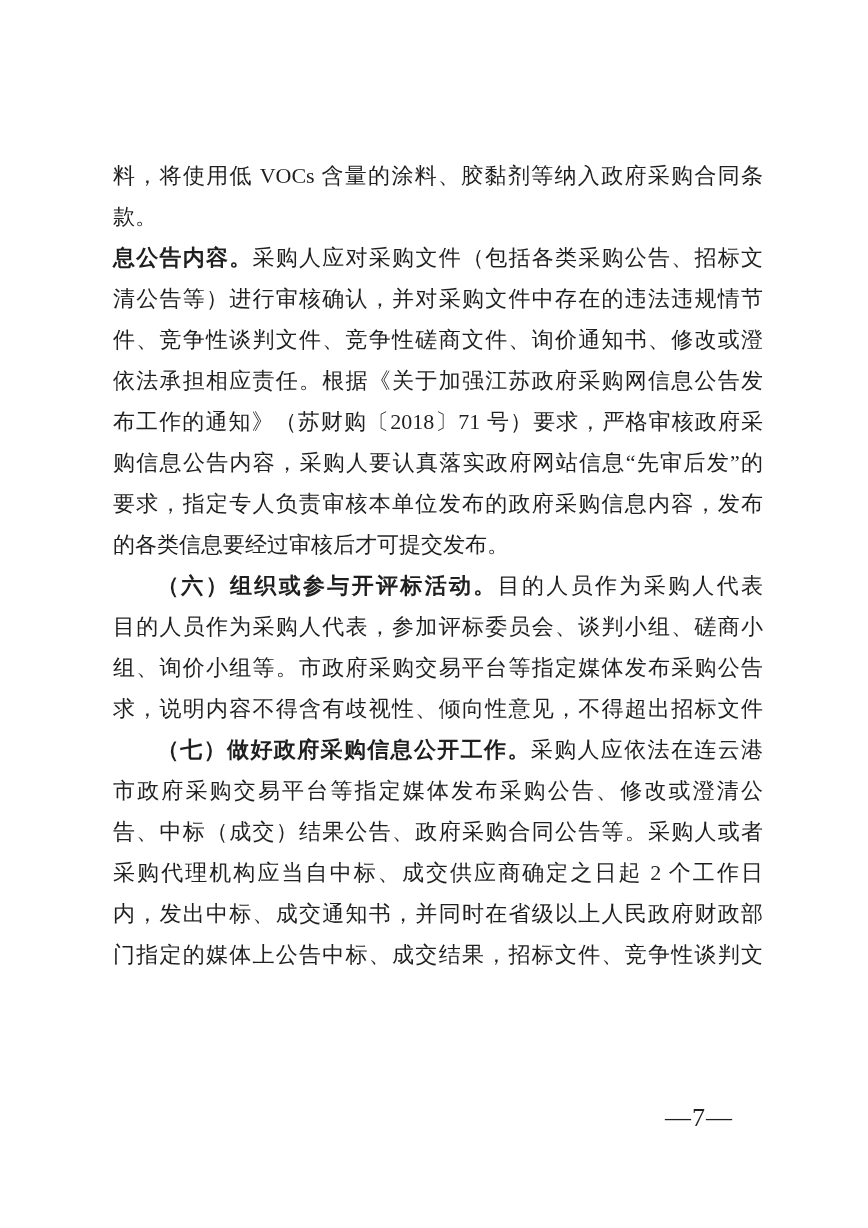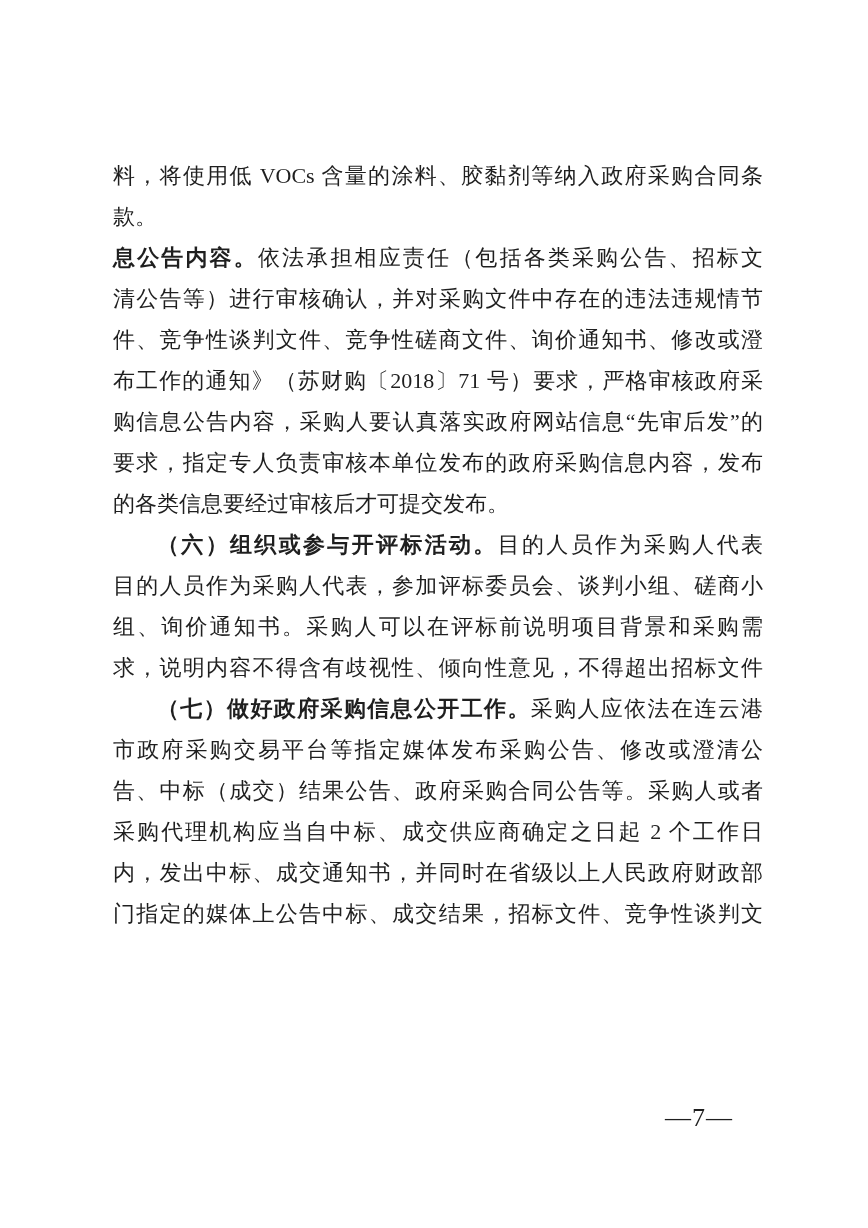--- a/index.html
+++ b/index.html
@@ -68,30 +68,31 @@
     color: #1f1f1f;
   }
 </style>
 </head>
 <body>
 
 <div class="page">
   <div class="text-block">
     <div class="line"><span>料，将使用低 VOCs 含量的涂料、胶黏剂等纳入政府采购合同条</span></div>
     <div class="line end"><span>款。</span></div>
-    <div class="line"><span class="b">息公告内容。</span><span>依法承担相应责任（包括各类采购公告、招标文</span></div>
+    <div class="line"><span class="b">息公告内容。</span><span>采购人应对采购文件（包括各类采购公告、招标文</span></div>
     <div class="line"><span>清公告等）进行审核确认，并对采购文件中存在的违法违规情节</span></div>
     <div class="line"><span>件、竞争性谈判文件、竞争性磋商文件、询价通知书、修改或澄</span></div>
+    <div class="line"><span>依法承担相应责任。根据《关于加强江苏政府采购网信息公告发</span></div>
     <div class="line"><span>布工作的通知》（苏财购〔2018〕71 号）要求，严格审核政府采</span></div>
     <div class="line"><span>购信息公告内容，采购人要认真落实政府网站信息“先审后发”的</span></div>
     <div class="line"><span>要求，指定专人负责审核本单位发布的政府采购信息内容，发布</span></div>
     <div class="line end"><span>的各类信息要经过审核后才可提交发布。</span></div>
     <div class="line indent"><span class="b">（六）组织或参与开评标活动。</span><span>目的人员作为采购人代表</span></div>
     <div class="line"><span>目的人员作为采购人代表，参加评标委员会、谈判小组、磋商小</span></div>
-    <div class="line"><span>组、询价通知书。采购人可以在评标前说明项目背景和采购需</span></div>
+    <div class="line"><span>组、询价小组等。市政府采购交易平台等指定媒体发布采购公告</span></div>
     <div class="line"><span>求，说明内容不得含有歧视性、倾向性意见，不得超出招标文件</span></div>
     <div class="line indent"><span class="b">（七）做好政府采购信息公开工作。</span><span>采购人应依法在连云港</span></div>
     <div class="line"><span>市政府采购交易平台等指定媒体发布采购公告、修改或澄清公</span></div>
     <div class="line"><span>告、中标（成交）结果公告、政府采购合同公告等。采购人或者</span></div>
     <div class="line"><span>采购代理机构应当自中标、成交供应商确定之日起 2 个工作日</span></div>
     <div class="line"><span>内，发出中标、成交通知书，并同时在省级以上人民政府财政部</span></div>
     <div class="line"><span>门指定的媒体上公告中标、成交结果，招标文件、竞争性谈判文</span></div>
   </div>
 
   <div class="footer">

